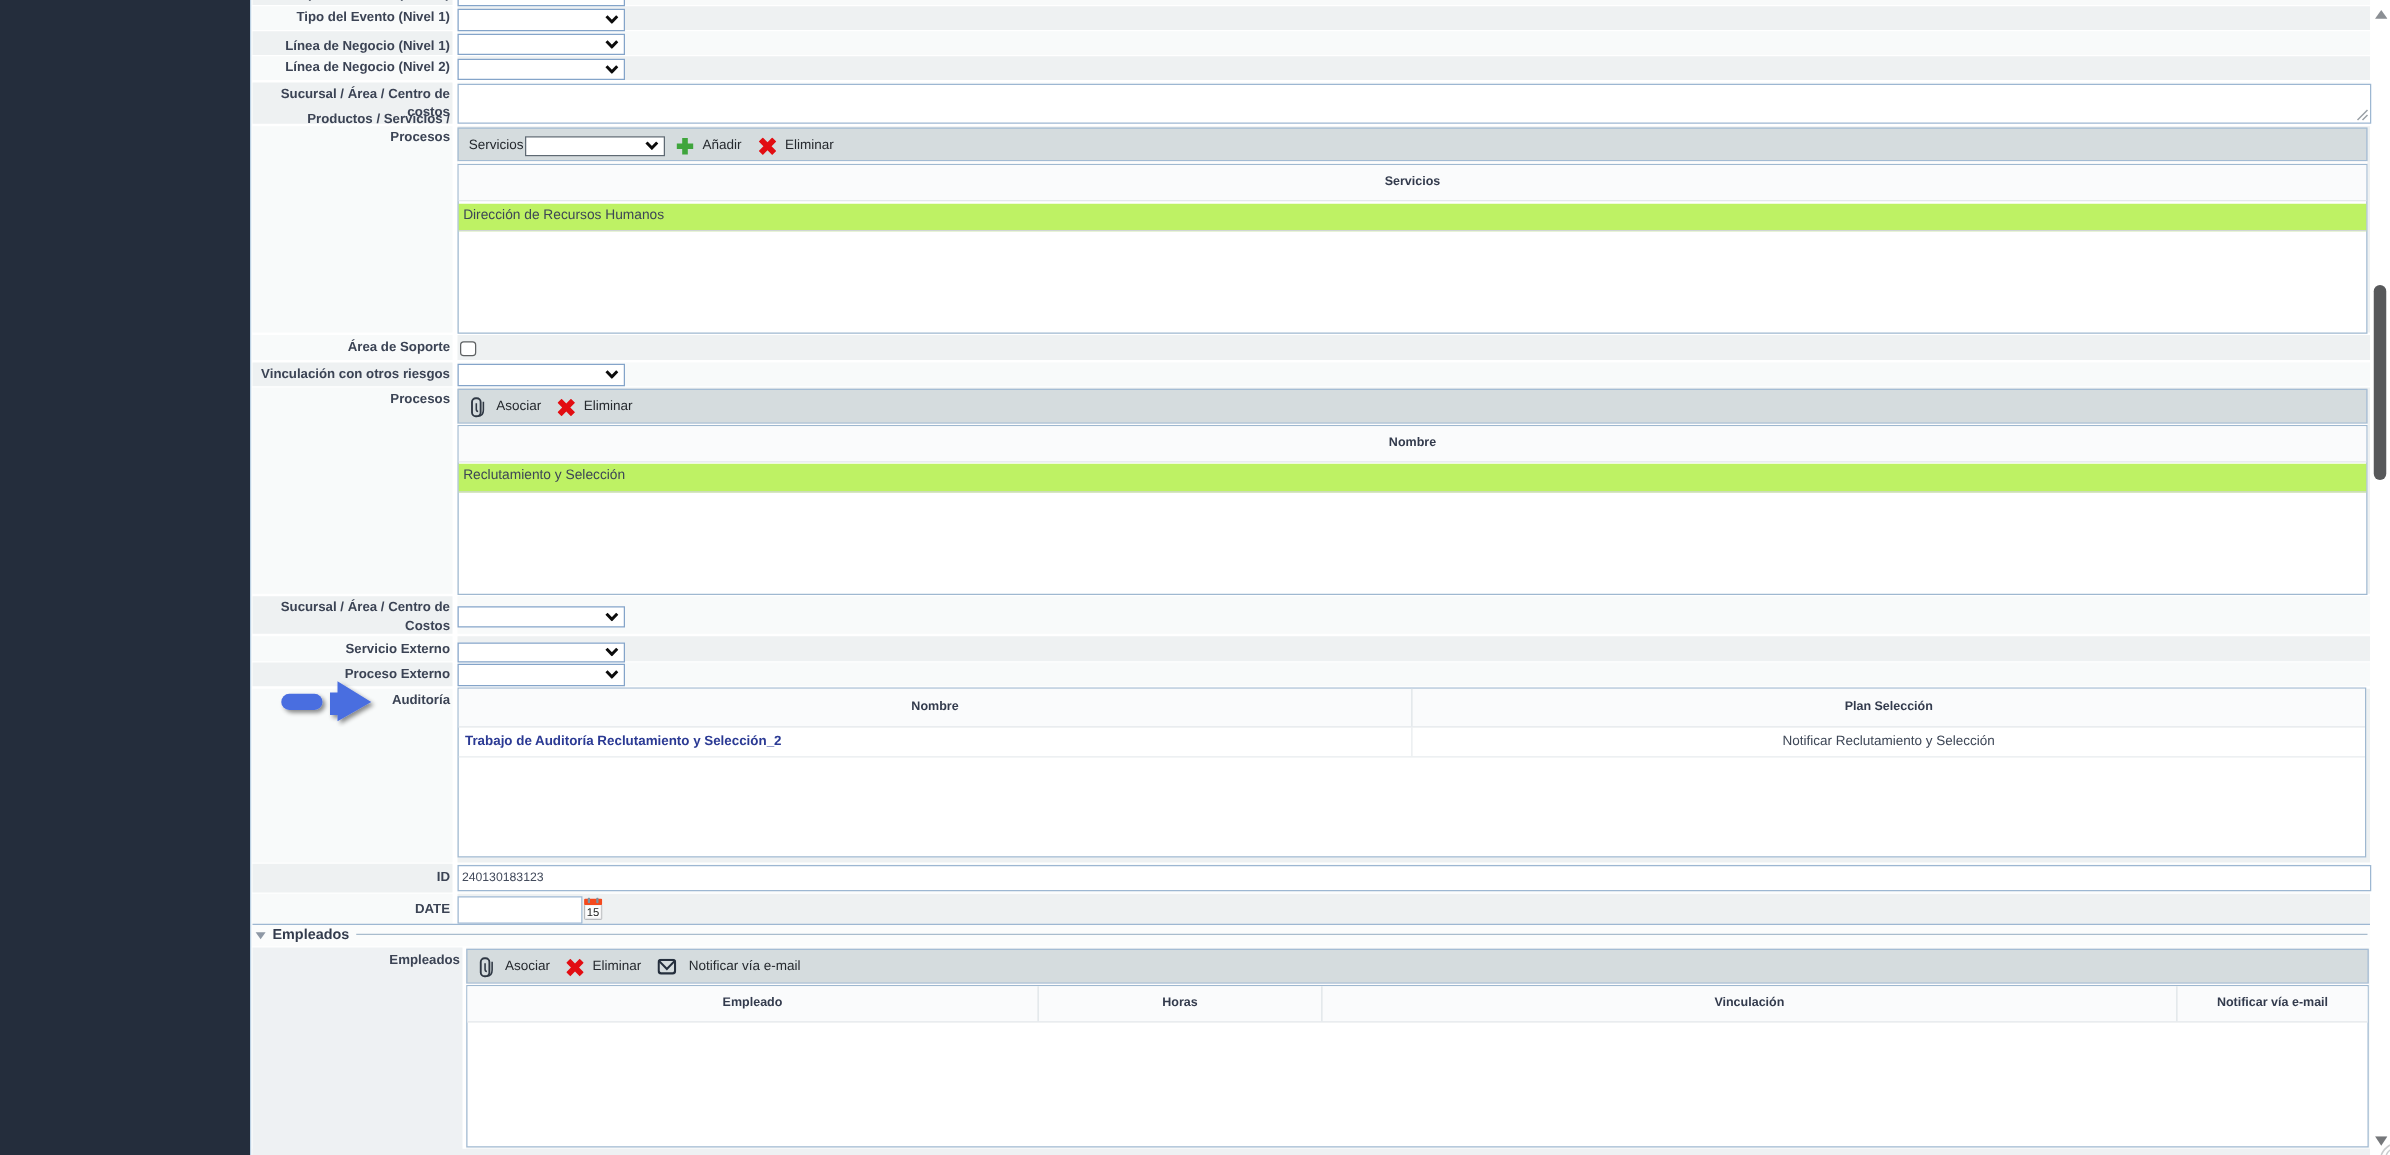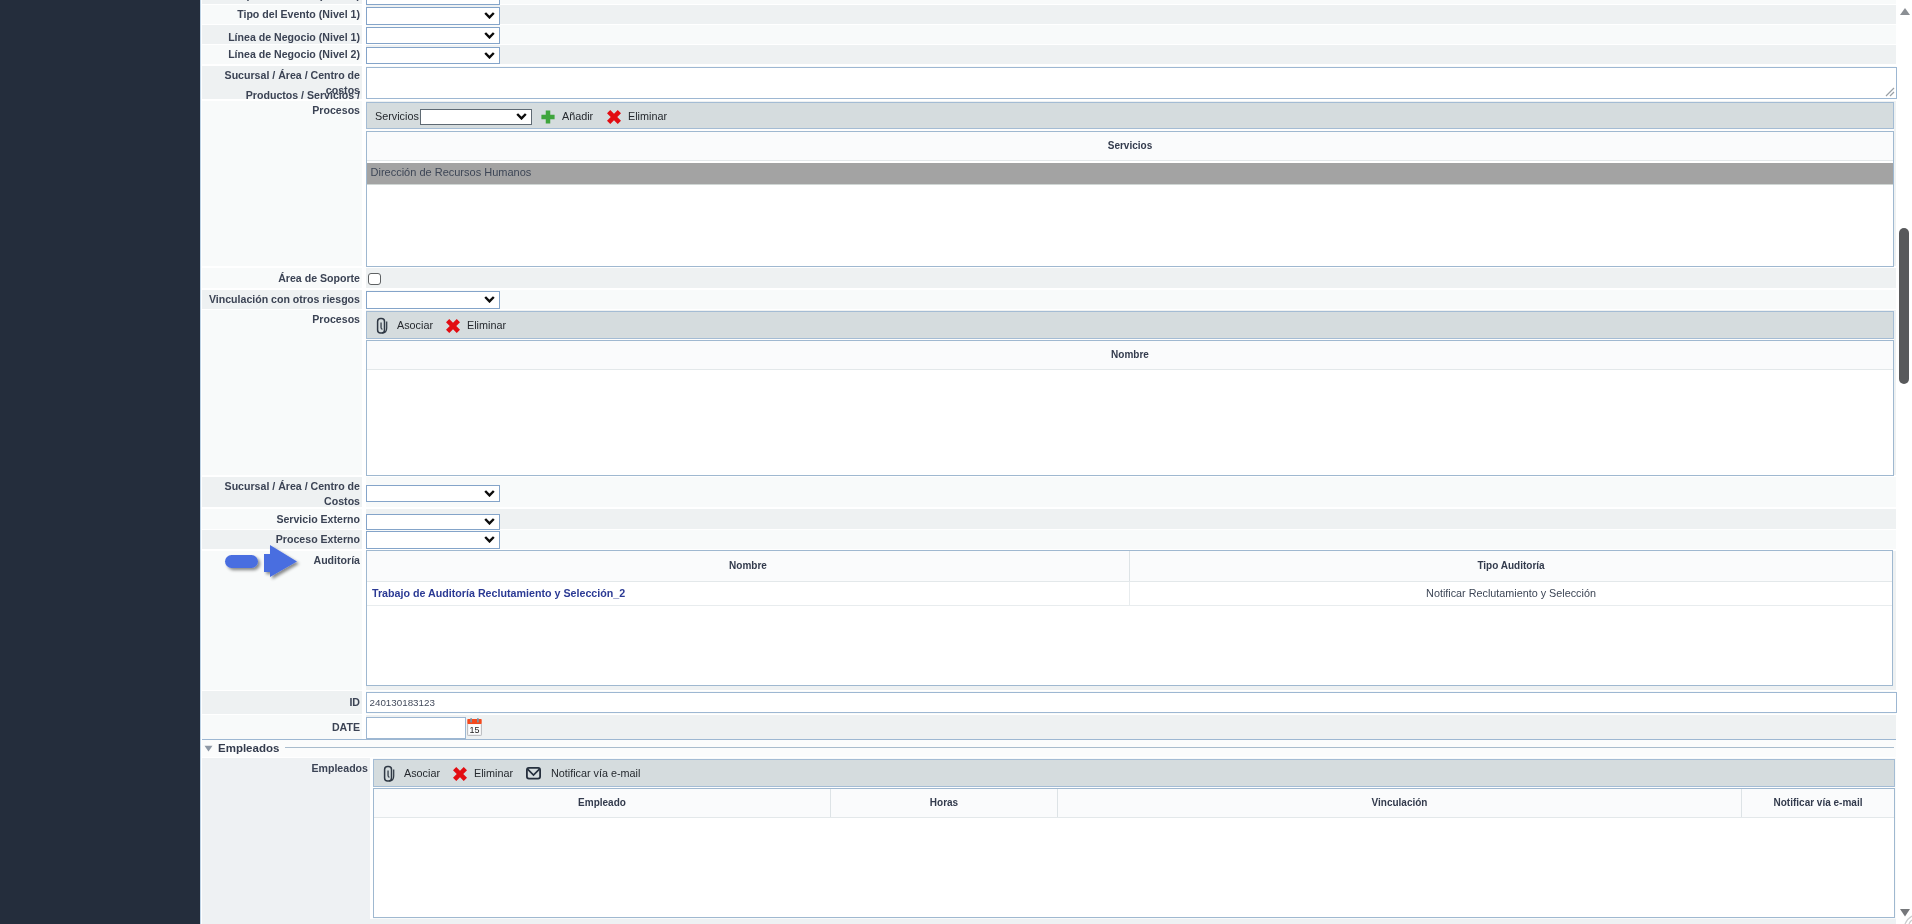--- a/index.html
+++ b/index.html
@@ -12,21 +12,21 @@
 .w{background:#f8fafa;}
 .lbl{position:absolute;left:202px;width:158px;text-align:right;font-weight:bold;
   font-size:10.6px;color:#3b4354;}
 .sel{position:absolute;background:#fff;border:1px solid #84a4c9;box-sizing:border-box;}
 .chev{position:absolute;right:4px;top:50%;margin-top:-3.5px;}
 .tb{position:absolute;background:#d5dcde;border:1px solid #a4bcd4;box-sizing:border-box;
   font-size:10.8px;color:#25292e;}
 .tbl{position:absolute;background:#fff;border:1px solid #9fb8d0;box-sizing:border-box;}
 .th{position:absolute;left:0;right:0;background:#fafbfc;border-bottom:1px solid #e3e8ea;
   font-weight:bold;color:#333b4d;font-size:10px;text-align:center;}
-.bluerow{position:absolute;left:0;right:0;background:#a3a3a3;color:#3d4656;font-size:11px;border-bottom:1.5px solid #d0d6d4;}
+.bluerow{position:absolute;left:0;right:0;background:#bef264;color:#3d4656;font-size:11px;border-bottom:1.5px solid #d0d6d4;}
 .tbtxt{position:absolute;top:3px;line-height:13px;}
 </style>
 </head>
 <body>
 
 <div class="abs" style="left:0;top:0;width:200px;height:924px;background:#242d3c;"></div>
 <div class="abs" style="left:199.5px;top:0;width:1.6px;height:924px;background:#bdd2e4;"></div>
 
 <div class="lc g" style="top:0;height:4.2px;"></div>
 <div class="fc w" style="top:0;height:4.2px;"></div>
@@ -138,20 +138,23 @@
     <path d="M10.7 5.4 L10.7 12 C10.7 15.1 9 17 6.2 17" fill="none" stroke="#2f3844" stroke-width="1.25"></path>
   </svg>
   <span style="position:absolute;left:30px;top:0;line-height:26px;">Asociar</span>
   <svg style="position:absolute;left:79px;top:6.8px;" width="14" height="14.5">
       <path d="M3.25 0 L7 3.75 L10.75 0 L14 3.25 L10.25 7 L14 10.75 L10.75 14 L7 10.25 L3.25 14 L0 10.75 L3.75 7 L0 3.25 Z" fill="#e20d12"></path>
     </svg>
   <span style="position:absolute;left:100px;top:0;line-height:26px;">Eliminar</span>
 </div>
 <div class="tbl" style="left:366px;top:340px;width:1528px;height:135.5px;">
   <div class="th" style="top:0;height:27.5px;line-height:27.5px;">Nombre</div>
+  <div class="bluerow" style="top:30px;height:21.5px;">
+    <div class="tbtxt" style="left:3.5px;">Reclutamiento y Selección</div>
+  </div>
 </div>
 
 <div class="lbl" style="top:479px;line-height:15px;">Sucursal / Área / Centro de<br>Costos</div>
 <div class="sel" style="left:366px;top:484.5px;width:134px;height:17.5px;">
   <svg class="chev" width="11" height="7">
       <path d="M1.2 1 L5.5 5.4 L9.8 1" stroke="#0c0c0c" stroke-width="2.4" fill="none"></path>
     </svg>
 </div>
 
 <div class="lbl" style="top:508.5px;line-height:20px;">Servicio Externo</div>
@@ -177,21 +180,21 @@
   </filter>
     </defs>
   <g filter="url(#sh)">
     <rect x="5" y="15" width="33" height="13" rx="6.5" fill="#4a6ee0"></rect>
     <path d="M44 14 L50 14 L50 5 L77 21.5 L50 37 L50 32 L44 32 Z" fill="#4a6ee0"></path>
   </g>
 </svg>
 <div class="tbl" style="left:366px;top:550px;width:1527px;height:136px;">
   <div class="th" style="top:0;height:30px;">
     <div style="position:absolute;left:0;top:0;width:763px;height:30px;line-height:30px;border-right:1px solid #dde3e6;box-sizing:border-box;">Nombre</div>
-    <div style="position:absolute;left:763px;top:0;right:0;height:30px;line-height:30px;">Tipo Auditoría</div>
+    <div style="position:absolute;left:763px;top:0;right:0;height:30px;line-height:30px;">Plan Selección</div>
   </div>
   <div class="abs" style="left:0;top:31px;right:0;height:23px;border-bottom:1px solid #e8ecee;">
     <div style="position:absolute;left:0;top:0;width:763px;height:23px;line-height:23px;border-right:1px solid #e8ecee;box-sizing:border-box;">
       <span style="position:absolute;left:5px;font-weight:bold;font-size:10.7px;color:#2b3a94;line-height:23px;">Trabajo de Auditoría Reclutamiento y Selección_2</span>
     </div>
     <div style="position:absolute;left:763px;top:0;right:0;height:23px;line-height:23px;text-align:center;font-size:10.8px;color:#3d4656;">Notificar Reclutamiento y Selección</div>
   </div>
 </div>
 
 <div class="lbl" style="top:691px;line-height:22px;">ID</div>

